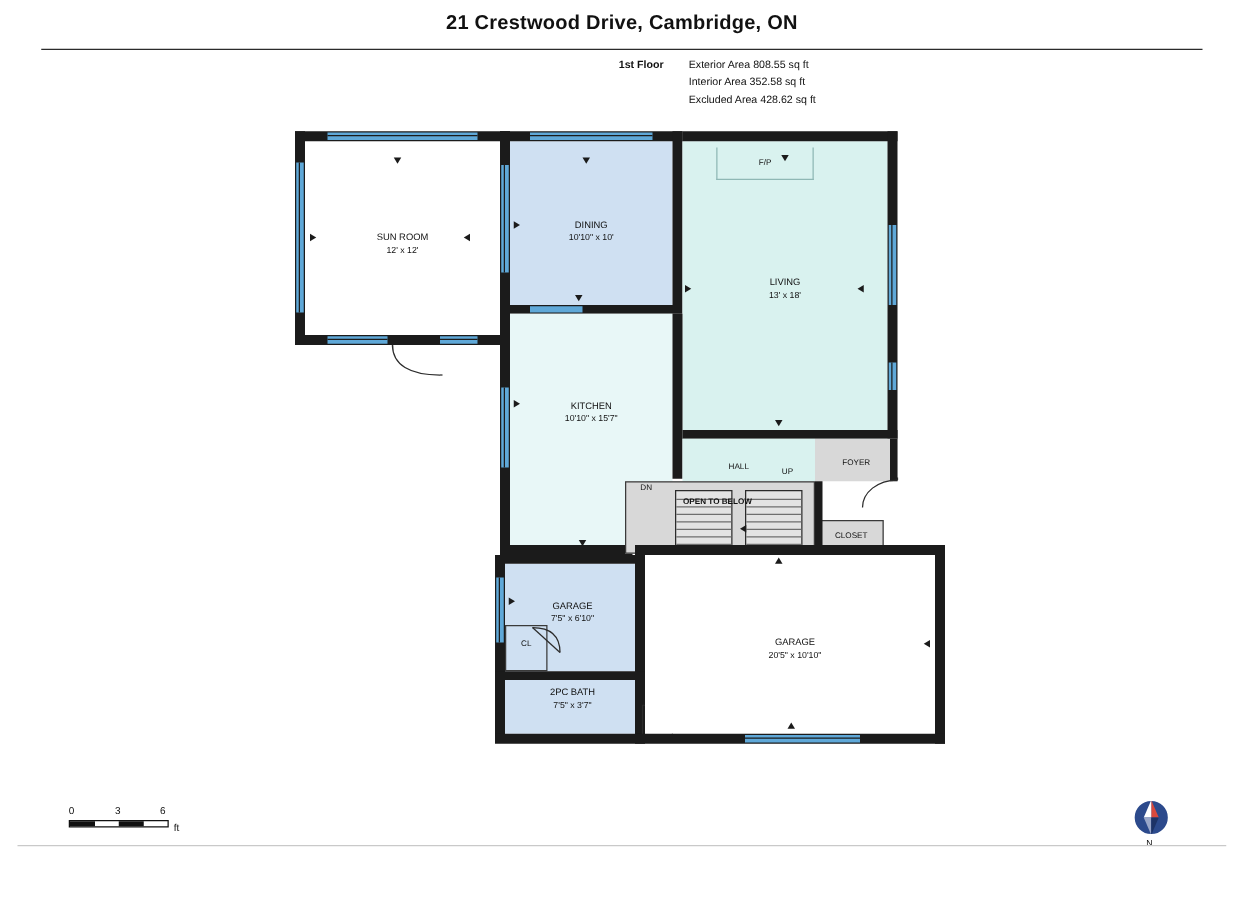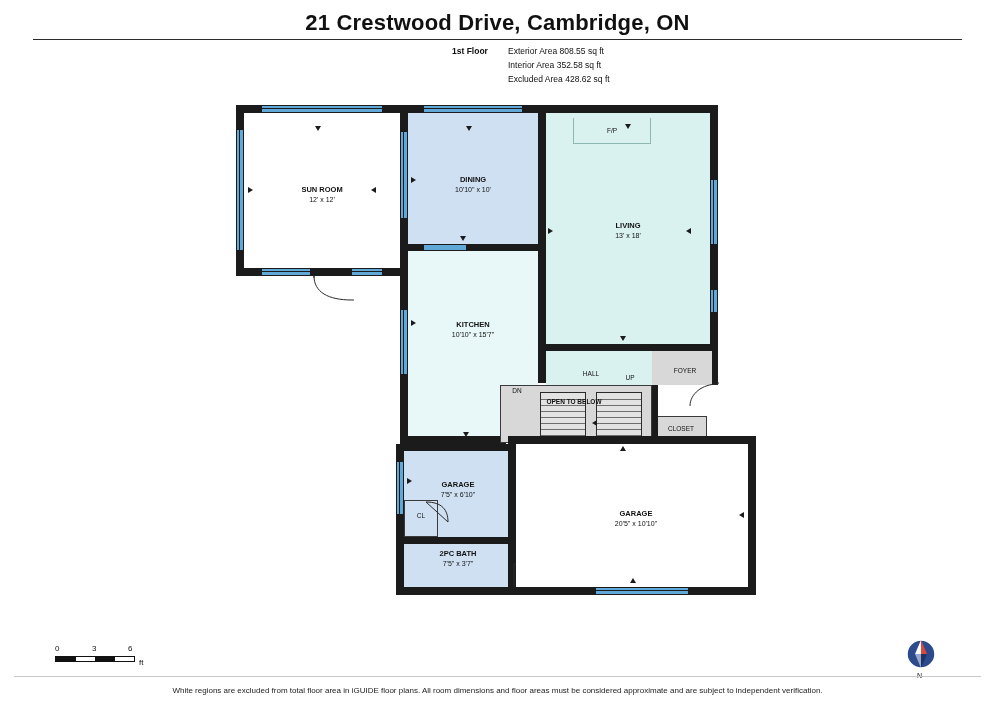--- a/index.html
+++ b/index.html
@@ -10,29 +10,29 @@
     color:#111;
     position:relative;
     overflow:hidden;
   }
   #sheet{position:absolute;left:0;top:0;width:995px;height:720px;}
 
   
   .title{
     position:absolute;left:0;top:10px;width:995px;
     text-align:center;
-    font-size:22px;font-weight:bold;letter-spacing:.2px;
+    font-size:16px;font-weight:bold;letter-spacing:.2px;
   }
   .hrule{
     position:absolute;left:33px;top:39px;width:929px;height:1px;background:#2b2b2b;
   }
   .areablock{
     position:absolute;left:452px;top:44px;font-size:8.5px;line-height:14px;
   }
-  .areablock .row{white-space:nowrap;}
+  .areablock .row{white-space:nowrap;margin-left:43px;}
   .areablock .flabel{display:inline-block;width:56px;font-weight:bold;}
 
   
   .scalebar{position:absolute;left:55px;top:644px;width:95px;height:22px;}
   .scalebar .ticks{position:relative;height:10px;}
   .scalebar .ticks span{position:absolute;top:0;font-size:8px;}
   .scalebar .t0{left:0px;}
   .scalebar .t3{left:37px;}
   .scalebar .t6{left:73px;}
   .scalebar .bar{position:absolute;left:0;top:12px;width:80px;height:6px;border:1px solid #111;box-sizing:border-box;background:#fff;}
@@ -62,21 +62,21 @@
   .fill-cyan{background:#d9f2ef;}
   .fill-ice{background:#e8f7f7;}
   .fill-grey{background:#d8d8d8;}
   .fill-white{background:#ffffff;}
 
   .wall{position:absolute;background:#1b1b1b;}
   .win{position:absolute;background:#5fa8d8;}
   .winline{position:absolute;background:#1b1b1b;}
 
   .label{position:absolute;text-align:center;font-size:7.5px;line-height:10px;color:#111;white-space:nowrap;}
-  .label b{font-weight:bold;font-size:7.5px;}
+  .label b{font-weight:normal;font-size:7.5px;}
   .label .dim{font-size:7px;}
   .tiny{font-size:6.5px;}
 
   .arrow{position:absolute;width:0;height:0;}
   .ar-down{border-left:3.5px solid transparent;border-right:3.5px solid transparent;border-top:5px solid #1b1b1b;}
   .ar-up{border-left:3.5px solid transparent;border-right:3.5px solid transparent;border-bottom:5px solid #1b1b1b;}
   .ar-left{border-top:3.5px solid transparent;border-bottom:3.5px solid transparent;border-right:5px solid #1b1b1b;}
   .ar-right{border-top:3.5px solid transparent;border-bottom:3.5px solid transparent;border-left:5px solid #1b1b1b;}
 
   .stair{position:absolute;box-sizing:border-box;border:1px solid #2b2b2b;background:#e3e3e3;}
@@ -301,15 +301,14 @@
       <path d="M21 4 L27 18 L21 18 Z" fill="#d94a3d"></path>
       <path d="M21 4 L15 18 L21 18 Z" fill="#ffffff"></path>
       <path d="M21 32 L15 18 L21 18 Z" fill="#9aa7c9"></path>
       <path d="M21 32 L27 18 L21 18 Z" fill="#1d3366"></path>
       <circle cx="21" cy="18" r="14" fill="none" stroke="#ffffff" stroke-width="1.5"></circle>
     </svg>
     <div class="nlabel">N</div>
   </div>
 
   <div class="disclaimer-rule"></div>
-  <div class="disclaimer">White regions are excluded from total floor area in iGUIDE floor plans. All room dimensions and floor areas must be considered approximate and are subject to independent verification.</div>
 
 </div>
 
 </body></html>

